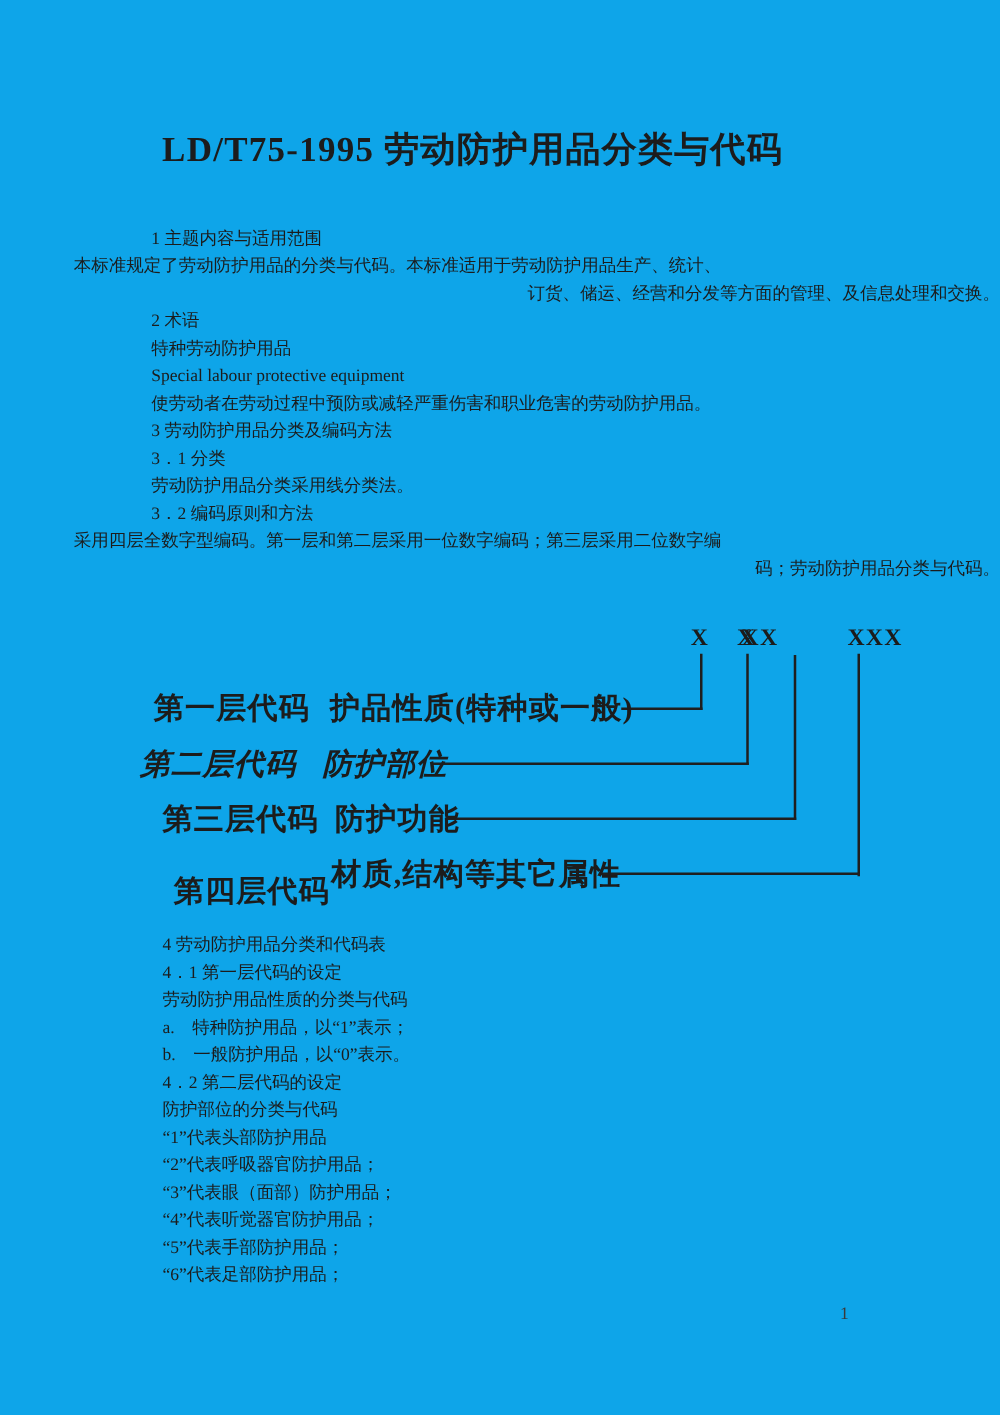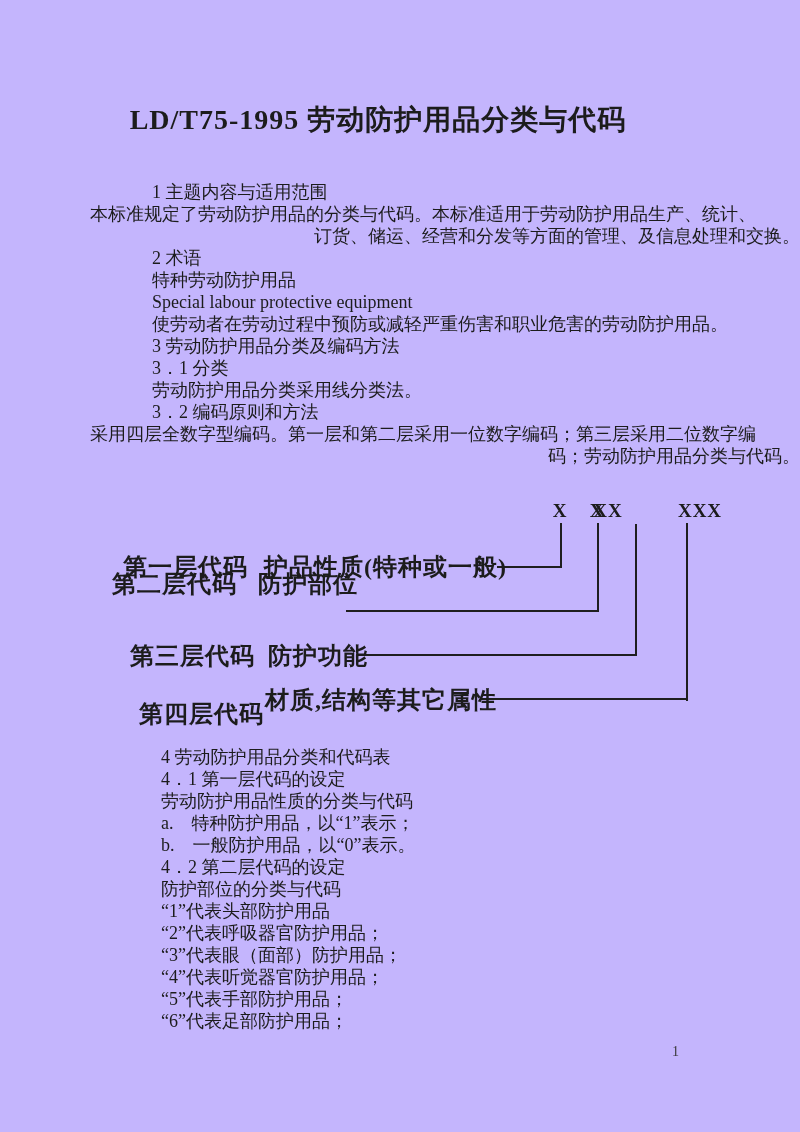--- a/index.html
+++ b/index.html
@@ -1,40 +1,39 @@
 <!DOCTYPE html>
 <html><head>
 <meta charset="utf-8">
 <style>
   html,body{margin:0;padding:0;background:#ffffff;}
   .page{
     position:relative;
     width:800px;height:1132px;
-    background:#c4b5fd;
+    background:#0ea5e9;
     overflow:hidden;
     font-family:"Liberation Serif","DejaVu Serif",serif;
     color:#1c1c1c;
   }
   .doc-title{
     position:absolute;
     top:101px;left:-22px;width:800px;
     text-align:center;
     font-size:28px;
     font-weight:700;
     letter-spacing:1px;
     white-space:nowrap;
   }
   .textblock{position:absolute;left:0;width:800px;}
   .upper-block{top:181px;}
   .lower-block{top:746px;}
   .tline{
     height:22px;line-height:22px;
-    font-size:18px;
+    font-size:14px;
     white-space:nowrap;
-    margin-left:31px;
   }
   .upper-block .tline{padding-left:121px;}
   .upper-block .tline.indent-para{padding-left:59px;}
   .upper-block .tline.indent-flush{padding-left:97px;text-align:right;}
   .lower-block .tline{padding-left:130px;}
   
   .xgroup{
     position:absolute;top:500px;
     transform:translateX(-50%);
     font-size:19px;font-weight:700;
@@ -48,21 +47,21 @@
   .diag-row{position:absolute;left:0;width:800px;height:24px;}
   .diag-row .dlabel,.diag-row .ddesc{
     position:absolute;top:0;
     font-size:24px;font-weight:700;
     line-height:24px;white-space:nowrap;
     letter-spacing:1px;
   }
   .diag-row:nth-of-type(1){top:555px;}
   .diag-row:nth-of-type(1) .dlabel{left:123px;}
   .diag-row:nth-of-type(1) .ddesc{left:264px;}
-  .diag-row:nth-of-type(2){top:572px;}
+  .diag-row:nth-of-type(2){top:600px;font-style:italic;}
   .diag-row:nth-of-type(2) .dlabel{left:112px;}
   .diag-row:nth-of-type(2) .ddesc{left:258px;}
   .diag-row:nth-of-type(3){top:644px;}
   .diag-row:nth-of-type(3) .dlabel{left:130px;}
   .diag-row:nth-of-type(3) .ddesc{left:268px;}
   .diag-row:nth-of-type(4){top:688px;}
   .diag-row:nth-of-type(4) .dlabel{left:139px;margin-top:14px;}
   .diag-row:nth-of-type(4) .ddesc{left:265px;}
   .ln{position:absolute;background:#1f1f1f;}
   .page-number{

